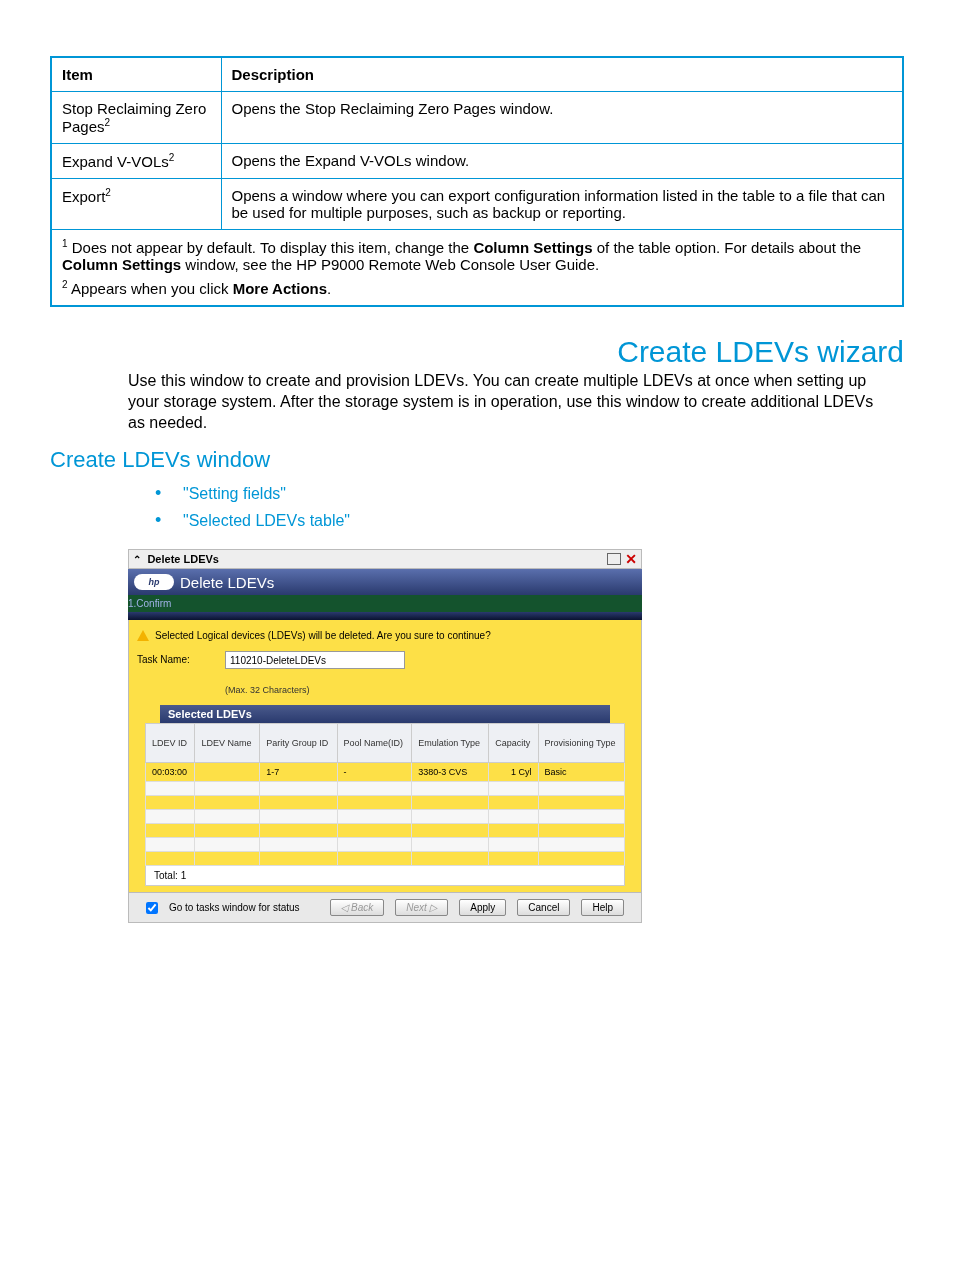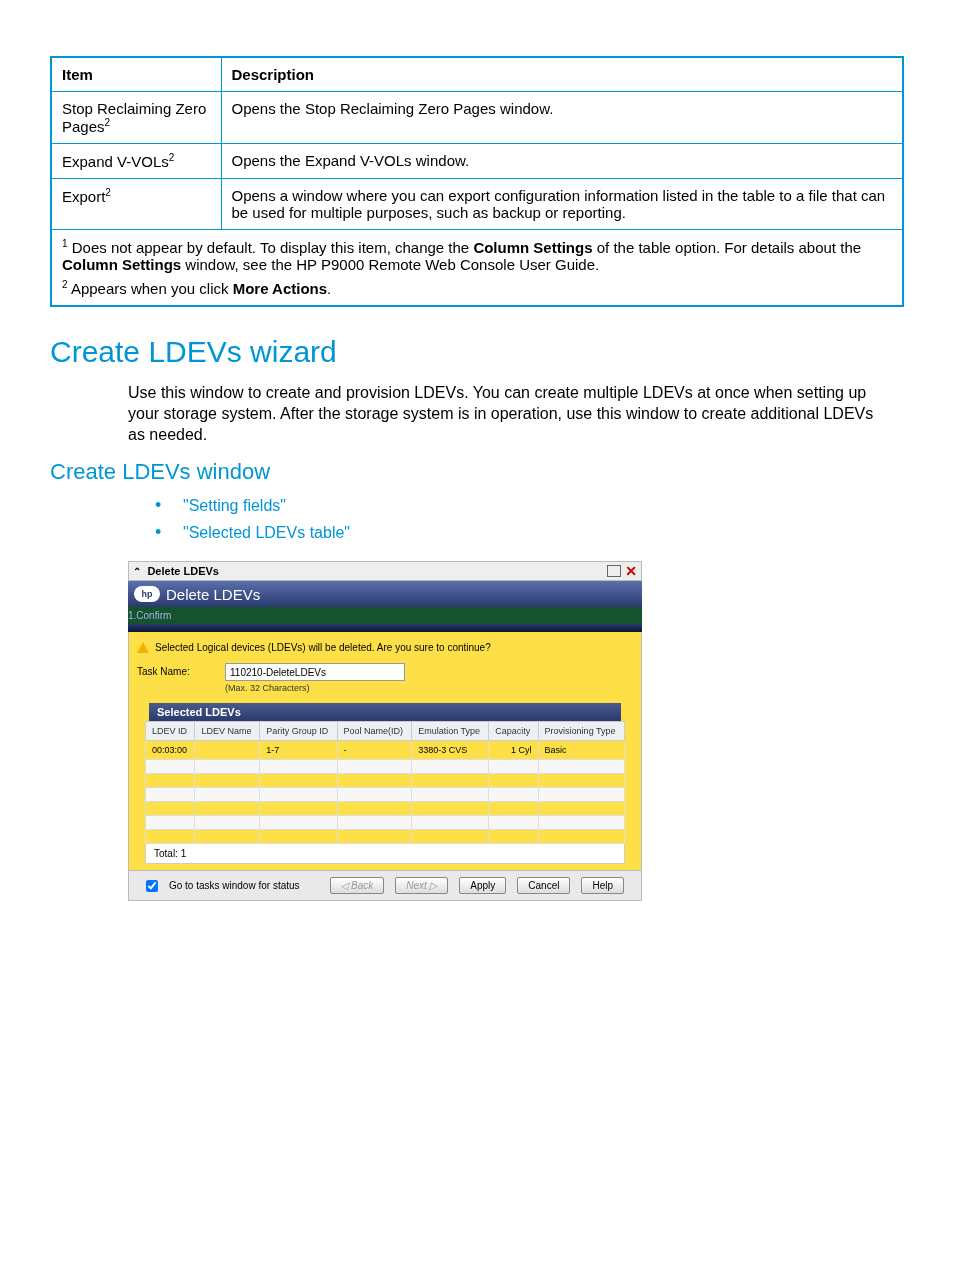--- a/index.html
+++ b/index.html
@@ -4,48 +4,48 @@
 <style>
   * { box-sizing: border-box; margin: 0; padding: 0; }
   body { font-family: Arial, Helvetica, sans-serif; background: #fff; width: 954px; color: #000; padding: 0 50px; }
   .content { padding-top: 56px; }
   table.doc-table { width: 100%; border-collapse: collapse; border: 2px solid #0096d6; font-size: 15px; }
   table.doc-table th { text-align: left; padding: 8px 10px; border: 1px solid #0096d6; font-weight: bold; }
   table.doc-table td { padding: 8px 10px; border: 1px solid #0096d6; vertical-align: top; }
   table.doc-table .col1 { width: 170px; margin-left: 21px; }
   .footnotes-cell { font-size: 15px; }
   sup { font-size: 10px; vertical-align: super; }
-  h1.section { color: #0096d6; font-weight: 300; font-size: 30px; margin-top: 28px; margin-bottom: 14px; }
+  h1.section { color: #0096d6; font-weight: 300; font-size: 30px; margin-top: 28px; margin-bottom: 2px; text-align: right; }
   h2.subsection { color: #0096d6; font-weight: 300; font-size: 22px; margin-top: 14px; margin-bottom: 6px; }
   p.body { font-size: 16px; line-height: 1.3; margin-left: 78px; margin-right: 10px; }
   ul.links { list-style: none; margin-left: 105px; margin-top: 10px; }
   ul.links li { margin: 6px 0; }
   ul.links li .bullet { display: inline-block; width: 28px; color: #0096d6; font-size: 18px; }
   ul.links li .link-text { color: #0096d6; font-size: 16px; }
   .dialog-wrap { margin-left: 78px; margin-top: 18px; width: 514px; }
   .dlg-titlebar { background: #eee; border: 1px solid #bbb; height: 20px; display: flex; align-items: center; font-size: 11px; font-weight: bold; padding: 0 4px; }
   .dlg-titlebar .chev { margin-right: 6px; font-size: 10px; }
   .dlg-titlebar .spacer { flex: 1; }
   .dlg-titlebar .win-icon { width: 14px; height: 12px; border: 1px solid #666; margin-right: 4px; }
   .dlg-titlebar .close { color: #c00; font-weight: bold; font-size: 14px; }
   .dlg-header { background: linear-gradient(#5a6fad, #2a3a6e); color: #fff; height: 26px; display: flex; align-items: center; padding: 0 6px; font-size: 15px; }
-  .dlg-header .hp-logo { display: inline-flex; align-items: center; justify-content: center; width: 26px; height: 16px; background: #fff; color: #2a3a6e; border-radius: 8px; font-size: 9px; font-weight: bold; margin-right: 6px; }
+  .dlg-header .hp-logo { display: inline-flex; align-items: center; justify-content: center; width: 40px; height: 16px; background: #fff; color: #2a3a6e; border-radius: 8px; font-size: 9px; font-weight: bold; font-style: italic; margin-right: 6px; }
   .dlg-step { background: #14532d; color: #9fb2e6; font-size: 10px; padding: 3px 0; }
   .dlg-banner { background: linear-gradient(#2a3a6e, #0b1330); height: 8px; }
   .dlg-body { background: #fde047; border: 1px solid #bbb; border-top: none; padding: 10px 8px 6px 8px; }
   .warn-row { font-size: 10px; display: flex; align-items: center; margin-bottom: 10px; }
   .warn-icon { width: 0; height: 0; border-left: 6px solid transparent; border-right: 6px solid transparent; border-bottom: 11px solid #f3b200; margin-right: 6px; position: relative; }
   .task-row { display: flex; align-items: flex-start; font-size: 10px; margin-bottom: 10px; }
   .task-row .lbl { width: 88px; padding-top: 3px; }
-  .task-row .inp-wrap { display: flex; flex-direction: column; gap: 2px; }
+  .task-row .inp-wrap { display: flex; flex-direction: column; gap: 16px; }
   .task-row input { width: 180px; height: 18px; border: 1px solid #999; font-size: 10px; padding: 0 4px; }
   .task-row .hint { font-size: 9px; color: #333; }
-  .sel-title { background: linear-gradient(#4a5a8c, #2a3a6e); color: #fff; font-size: 11px; font-weight: bold; padding: 3px 8px; margin: 0 12px; }
+  .sel-title { background: linear-gradient(#4a5a8c, #2a3a6e); color: #fff; font-size: 11px; font-weight: bold; padding: 3px 8px; margin: 0 23px; }
   table.grid { width: calc(100% - 16px); margin: 0 8px; border-collapse: collapse; font-size: 9px; }
-  table.grid th { background: #eef0f4; border: 1px solid #ccc; padding: 4px 6px; text-align: left; font-weight: normal; color: #333; }
+  table.grid th { background: #eef0f4; border: 1px solid #ccc; padding: 14px 6px; text-align: left; font-weight: normal; color: #333; }
   table.grid td { border: 1px solid #ddd; padding: 4px 6px; height: 14px; }
   table.grid tr.alt td { background: #f7f7f7; }
   .grid-total { margin: 0 8px; border: 1px solid #ccc; border-top: none; padding: 4px 8px; font-size: 10px; background: #fff; }
   .dlg-footer { background: #e9e9e9; border: 1px solid #bbb; border-top: none; padding: 6px 8px; display: flex; align-items: center; font-size: 10px; gap: 11px; justify-content: center; }
   .dlg-footer input[type=checkbox] { width: 12px; height: 12px; }
   .dlg-footer .btn { border: 1px solid #888; background: linear-gradient(#fff, #ddd); padding: 2px 10px; font-size: 10px; border-radius: 2px; }
   .dlg-footer .btn.disabled { color: #999; font-style: italic; }
   .page-footer { position: relative; margin-top: 340px; font-size: 14px; padding-bottom: 20px; }
 </style>
 </head>

